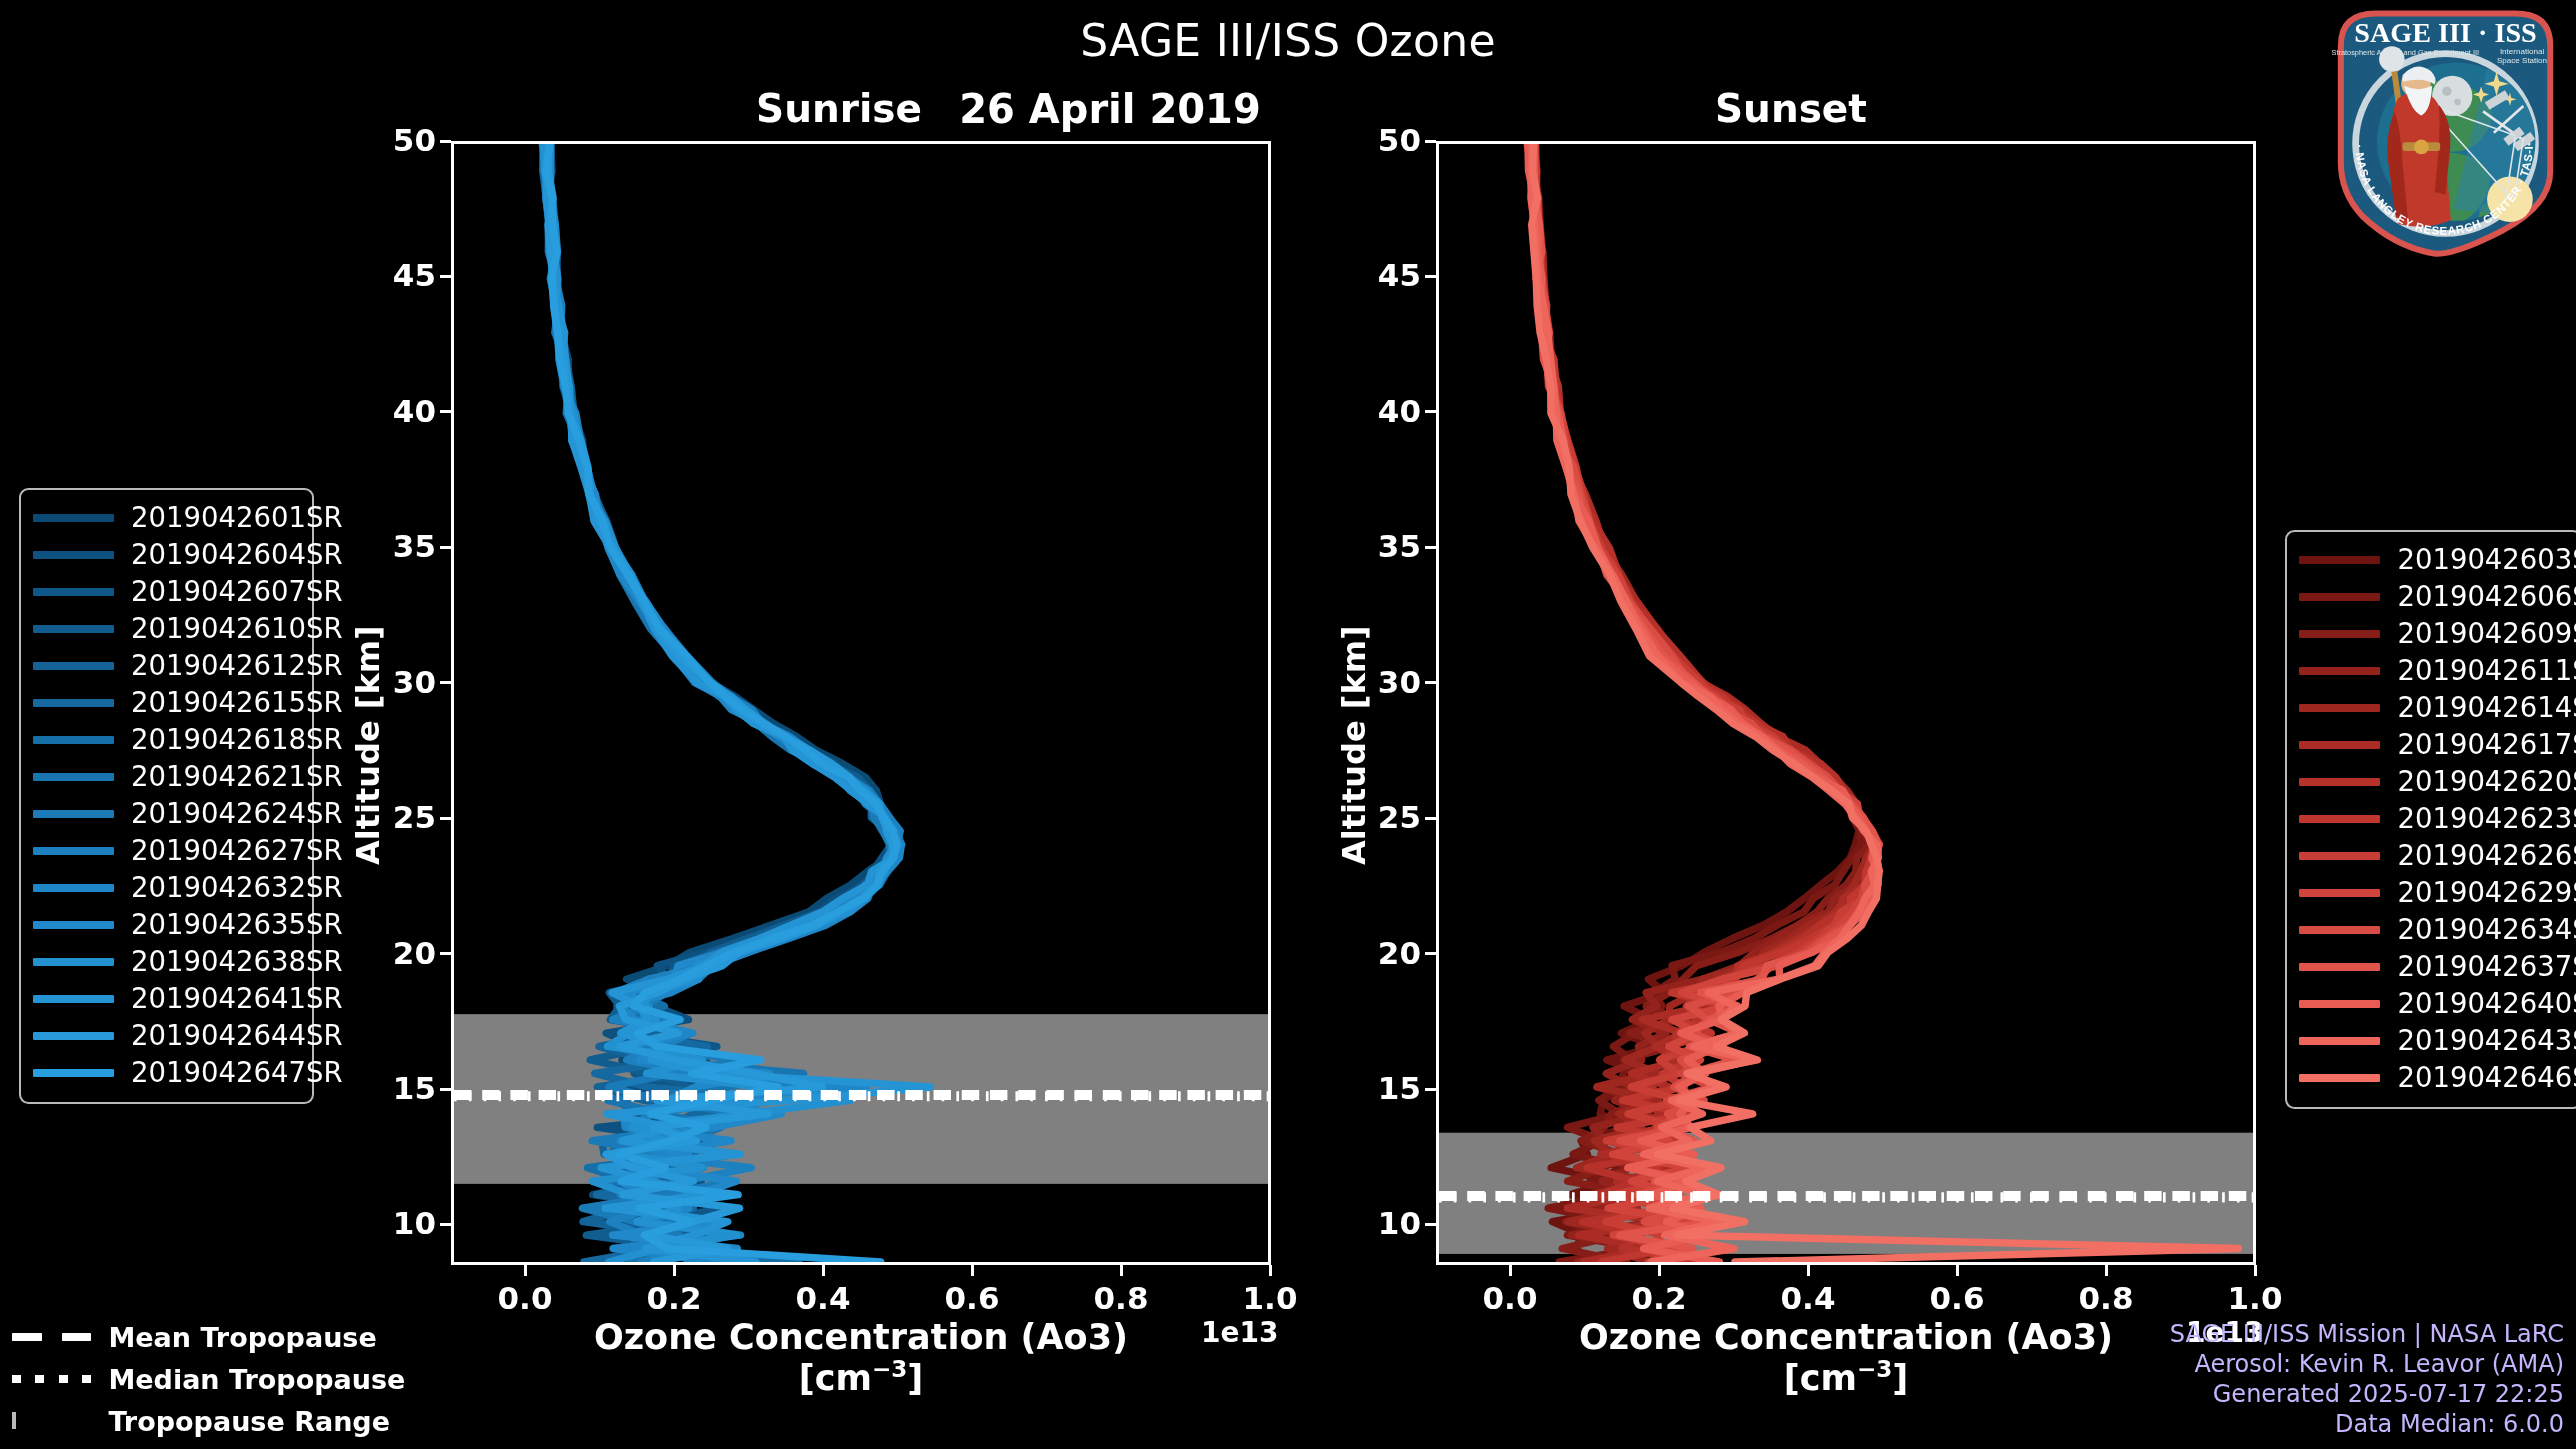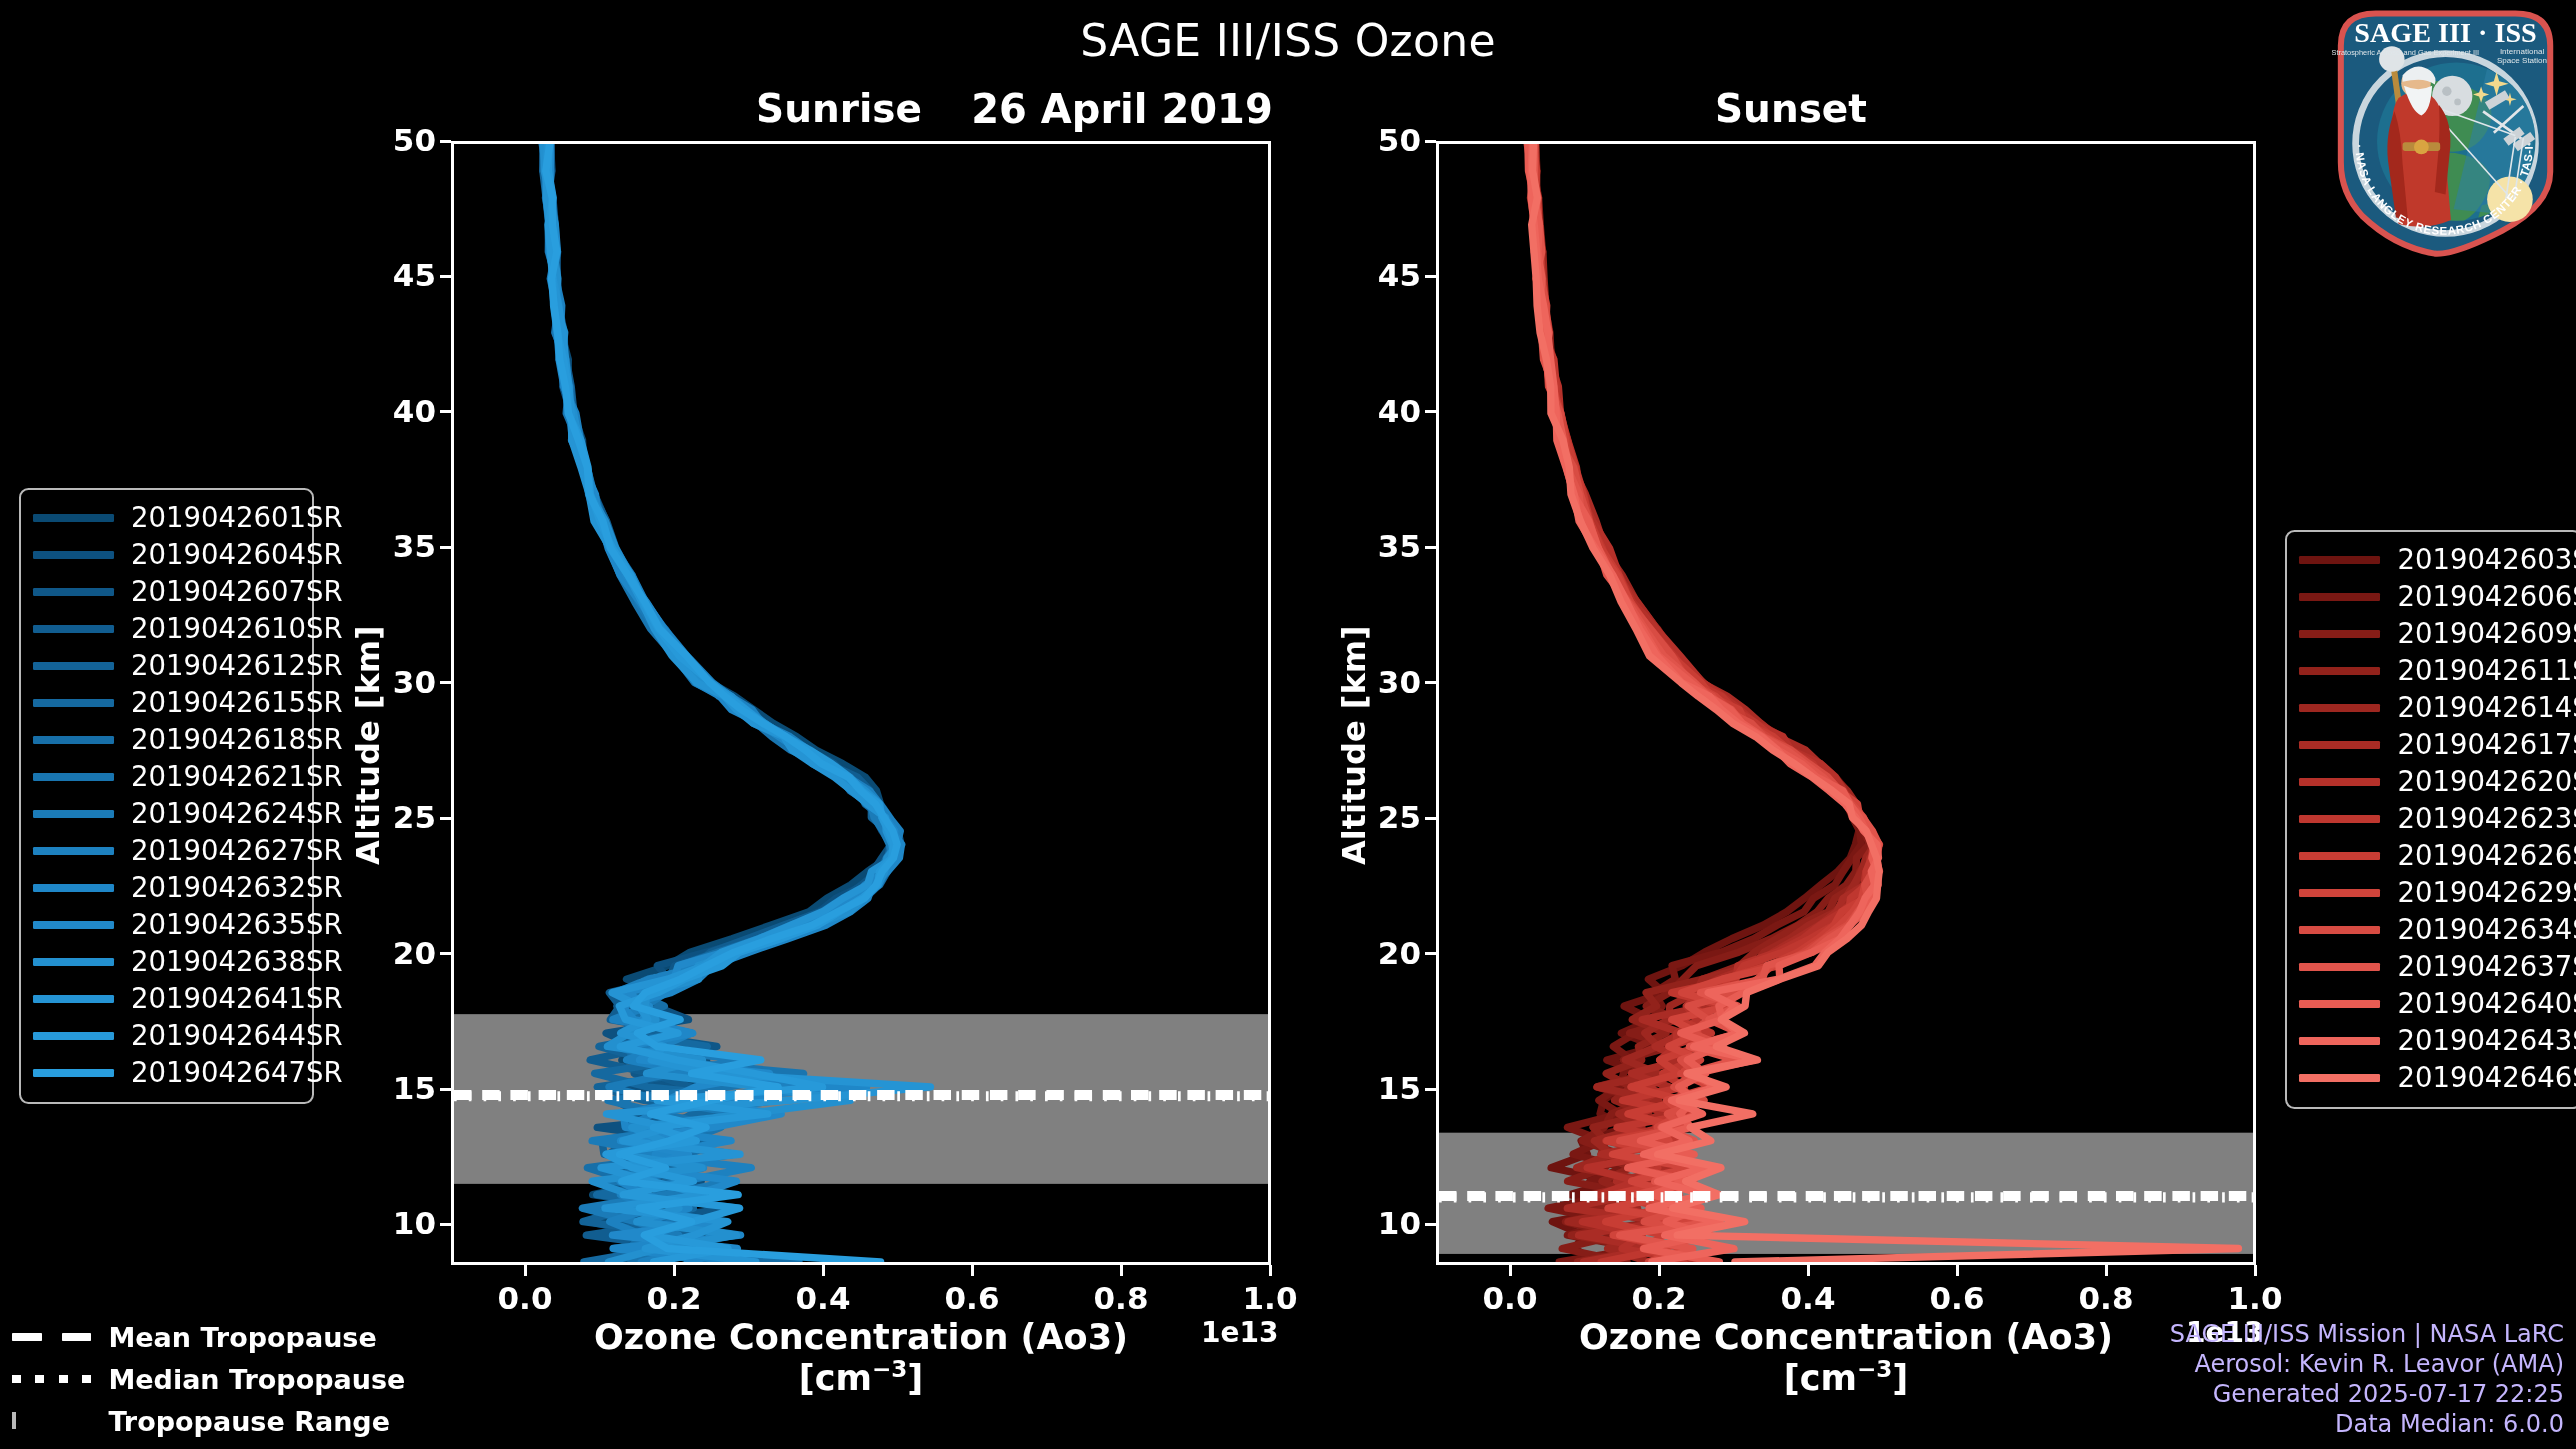--- a/index.html
+++ b/index.html
@@ -8,21 +8,21 @@
     font-family:"DejaVu Sans","Liberation Sans",sans-serif;color:#fff;
   }
   .abs{position:absolute;}
 
   
   #main-title{
     left:0;top:14.8px;width:2576px;text-align:center;
     font-size:44px;font-weight:normal;letter-spacing:0.3px;
   }
   #sub-title{
-    left:16px;top:86px;width:2212px;text-align:center;
+    left:4px;top:86px;width:2212px;text-align:center;
     font-size:40px;font-weight:bold;
   }
   #sunrise-title{
     left:604px;top:86px;width:470px;text-align:center;
     font-size:39px;font-weight:bold;
   }
   #sunset-title{
     left:1556px;top:86px;width:470px;text-align:center;
     font-size:39px;font-weight:bold;
   }

